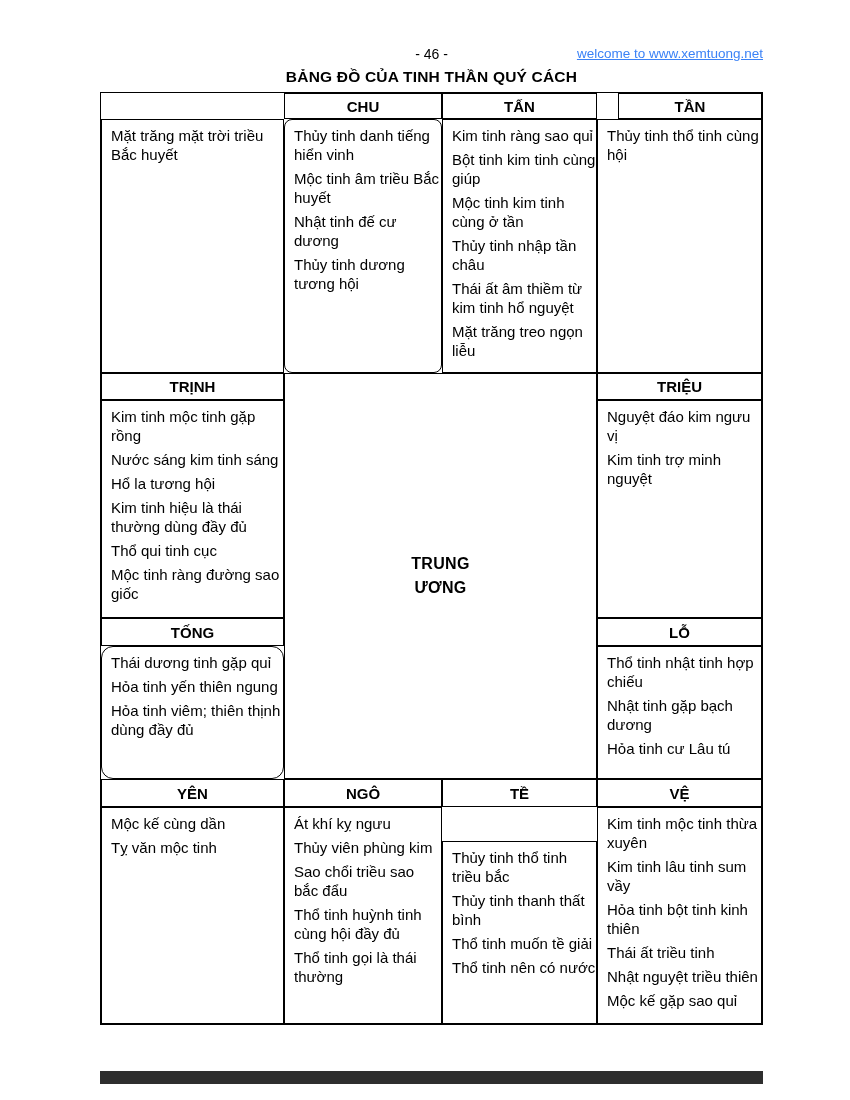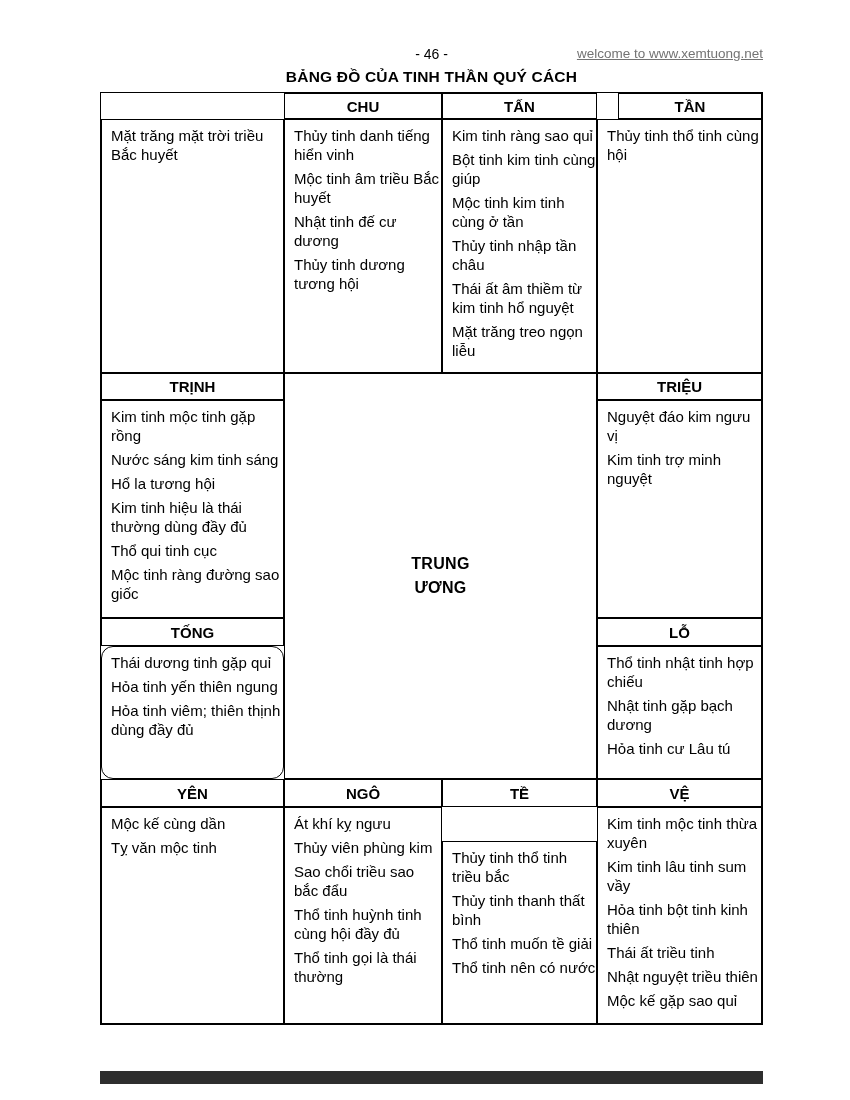--- a/index.html
+++ b/index.html
@@ -3,40 +3,40 @@
 <meta charset="utf-8">
 <style>
   html,body{margin:0;padding:0;background:#fff;}
   .page{
     position:relative;width:850px;height:1100px;background:#ffffff;
     font-family:"Liberation Sans","DejaVu Sans",sans-serif;color:#000;
     overflow:hidden;
   }
   .topstrip{position:absolute;left:100px;top:46px;width:663px;height:18px;}
   .pagenum{position:absolute;left:0;right:0;text-align:center;font-size:14px;}
-  .weblink{position:absolute;right:0;top:0;font-size:13.5px;text-decoration:underline;color:#737373;}
+  .weblink{position:absolute;right:0;top:0;font-size:13.5px;text-decoration:underline;color:#3b82f6;}
   .title{position:absolute;left:100px;top:68px;width:663px;text-align:center;
          font-size:15.5px;font-weight:bold;letter-spacing:.2px;}
   .grid{
     position:absolute;left:100px;top:92px;width:663px;height:933px;
     box-sizing:border-box;border:1px solid #000;
     display:grid;
     grid-template-columns:183px 158px 155px auto;
     grid-template-rows:26px 254px 27px 218px 28px 133px 28px auto;
   }
   .cell{box-sizing:border-box;border:1px solid #000;overflow:hidden;}
   .hd{font-weight:bold;font-size:15px;text-align:center;display:flex;
       align-items:center;justify-content:center;}
   .ct{font-size:15px;line-height:19px;padding:6px 0 0 9px;}
   .ct p{margin:0 0 5px 0;}
   .centercell{display:flex;flex-direction:column;align-items:center;justify-content:center;
       font-weight:bold;font-size:16px;line-height:24px;letter-spacing:.3px;}
   
   .a-hso{grid-area:1/1;} .a-hchu{grid-area:1/2;} .a-htan1{grid-area:1/3;} .a-htan2{grid-area:1/4;margin-left:21px;}
-  .a-cso{grid-area:2/1;} .a-cchu{grid-area:2/2;} .a-ctan1{grid-area:2/3;} .a-ctan2{grid-area:2/4;}
+  .a-cso{grid-area:2/1;} .a-cchu{grid-area:2/2;border-radius:8px;} .a-ctan1{grid-area:2/3;} .a-ctan2{grid-area:2/4;}
   .a-htrinh{grid-area:3/1;} .a-ctrinh{grid-area:4/1;}
   .a-center{grid-area:3/2/7/4;}
   .a-htrieu{grid-area:3/4;} .a-ctrieu{grid-area:4/4;}
   .a-htong{grid-area:5/1;} .a-ctong{grid-area:6/1;border-radius:12px;}
   .a-hlo{grid-area:5/4;} .a-clo{grid-area:6/4;}
   .a-hyen{grid-area:7/1;} .a-hngo{grid-area:7/2;} .a-hte{grid-area:7/3;} .a-hve{grid-area:7/4;}
   .a-cyen{grid-area:8/1;} .a-cngo{grid-area:8/2;} .a-cte{grid-area:8/3;margin-top:34px;} .a-cve{grid-area:8/4;}
   .bottombar{position:absolute;left:100px;top:1071px;width:663px;height:13px;background:#2e2e2e;}
 </style>
 </head>

